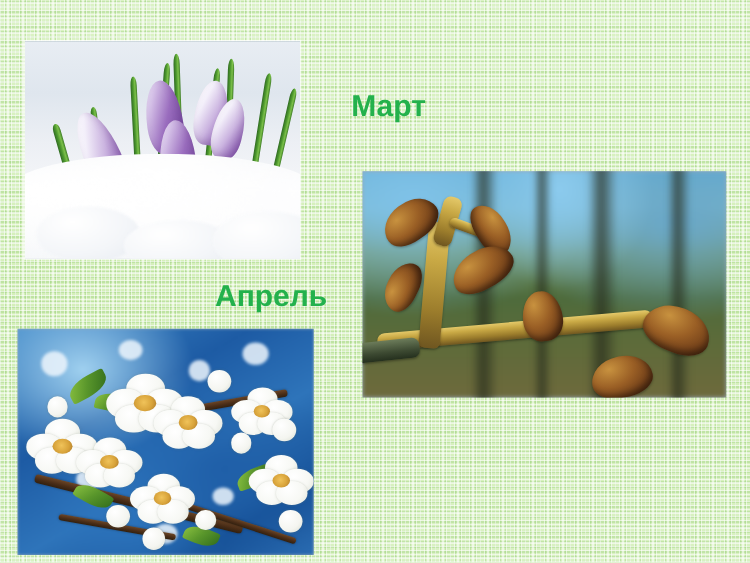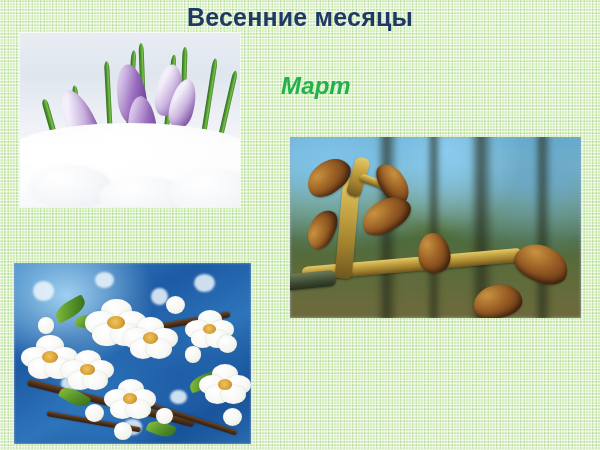--- a/index.html
+++ b/index.html
@@ -53,21 +53,21 @@
 
   
   .month-label {
     position: absolute;
     font-size: 24px;
     font-weight: bold;
     color: #23b14c;
     line-height: 28px;
     white-space: nowrap;
   }
-  .month-march  { left: 281px; top: 72px; font-style: italic;  }
+  .month-march  { left: 281px; top: 72px;  }
   .month-april  { left: 172px; top: 224px; }
   .month-may    { left: 292px; top: 362px; }
 
   
   .photo {
     position: absolute;
     overflow: hidden;
     background: #9ab;
   }
   .photo .scene {
@@ -197,21 +197,20 @@
     border-radius: 50%;
     background: radial-gradient(circle at 36% 30%, #ffffff 0%, #f4f5f0 60%, #d9ddd0 100%);
     box-shadow: 0 0 2px rgba(100,110,95,0.4);
   }
 </style>
 </head>
 <body>
 
 <div class="slide">
 
-  <div class="slide-title">Весенние месяцы</div>
 
   <div class="photo photo-crocus">
     <div class="scene">
       <div class="layer p1-sky"></div>
 
       <div class="layer p1-snowlump" style="left:-8%;top:60%;width:52%;height:34%;"></div>
       <div class="layer p1-snowlump" style="left:26%;top:66%;width:46%;height:32%;"></div>
       <div class="layer p1-snowlump" style="left:58%;top:62%;width:50%;height:36%;"></div>
 
       <div class="layer p1-blade" style="left:20%;top:36%;width:2.6%;height:48%;transform:rotate(-16deg);"></div>
@@ -361,15 +360,16 @@
       <div class="layer p3-bud" style="left:30%;top:78%;width:8%;height:10%;"></div>
       <div class="layer p3-bud" style="left:42%;top:88%;width:8%;height:10%;"></div>
       <div class="layer p3-bud" style="left:60%;top:80%;width:7%;height:9%;"></div>
       <div class="layer p3-bud" style="left:88%;top:80%;width:8%;height:10%;"></div>
       <div class="layer p3-bud" style="left:10%;top:30%;width:7%;height:9%;"></div>
     </div>
   </div>
 
   <div class="month-label month-march">Март</div>
 
+  <div class="month-label month-april">Апрель</div>
 
 
 </div>
 
 </body></html>

